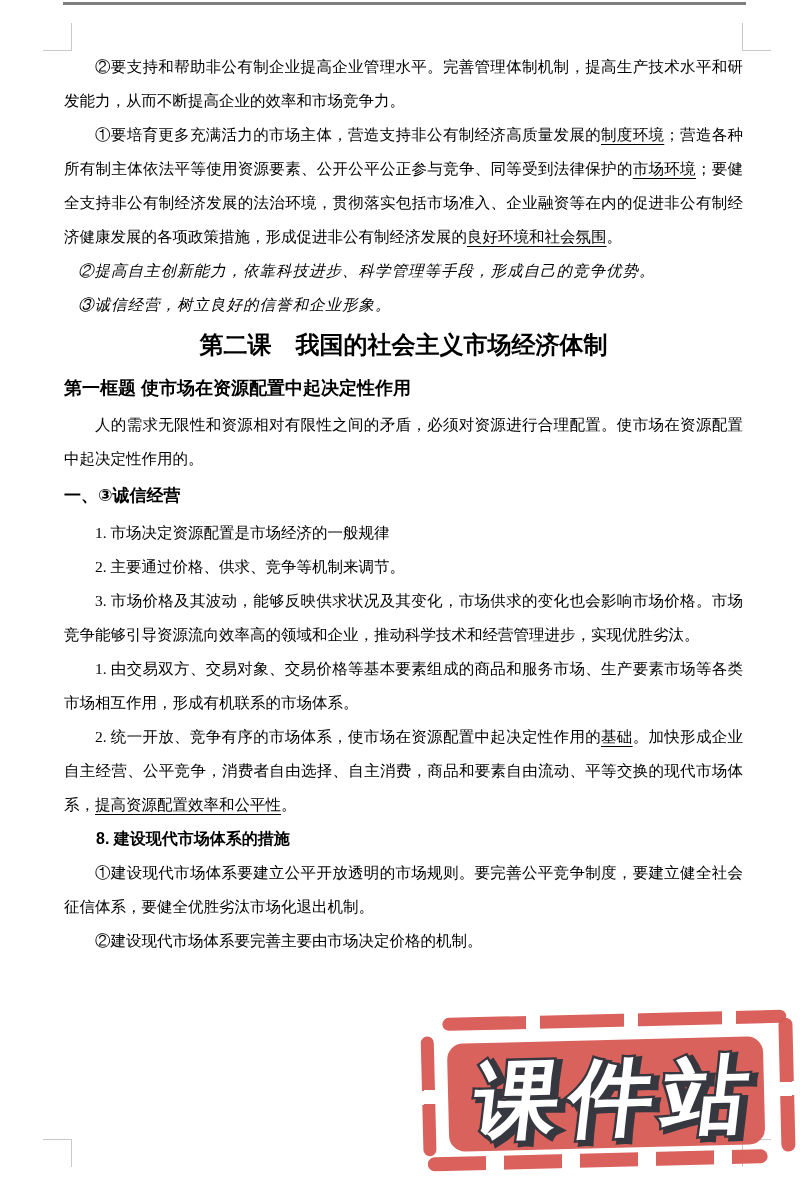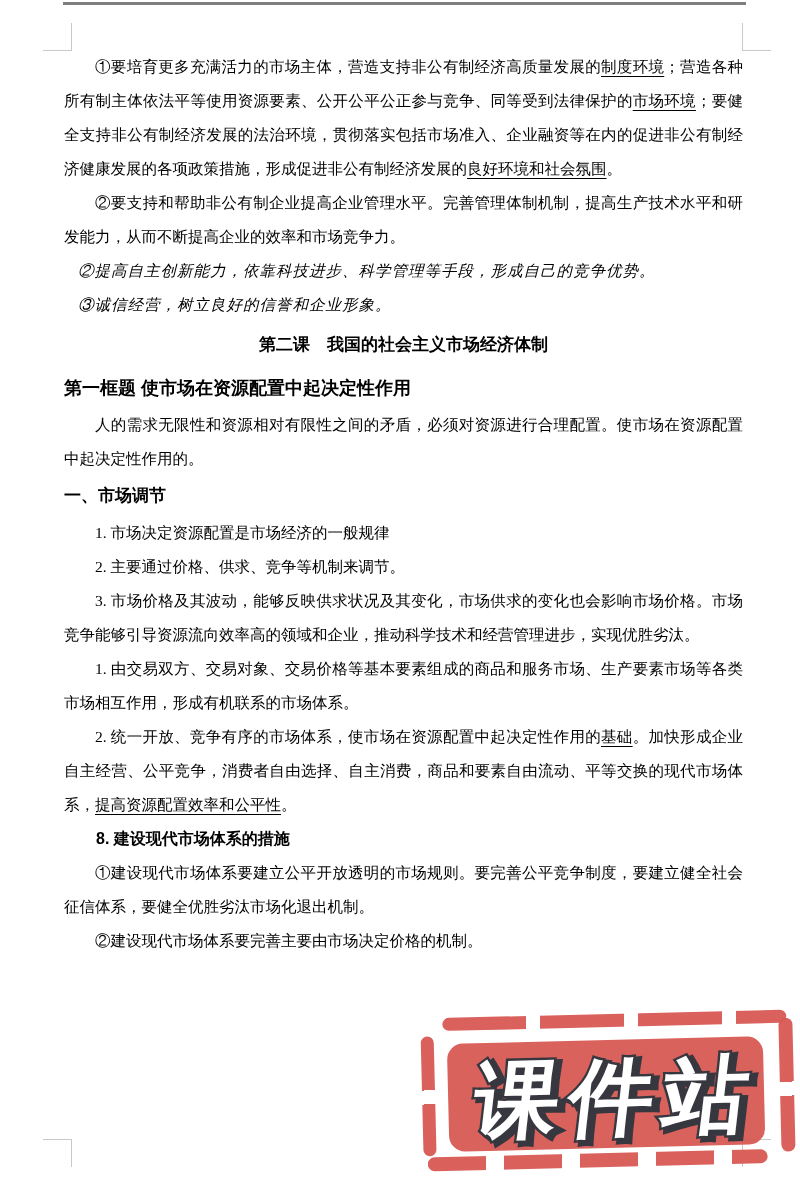--- a/index.html
+++ b/index.html
@@ -23,21 +23,21 @@
   .crop.br{left:742px;top:1139px;border-left:1px solid var(--mark-gray);border-top:1px solid var(--mark-gray);}
 
   
   .doc{
     position:absolute;left:64px;top:50px;width:679px;color:#000;
   }
   .blk{margin:0;font-size:15.5px;line-height:34px;text-align:justify;text-indent:2em;}
   .blk .u{text-decoration:underline;text-underline-offset:4px;text-decoration-thickness:1px;}
   .blk.kaiti{font-style:italic;text-indent:0.9em;letter-spacing:1px;}
   .blk.h1{
-    text-align:center;text-indent:0;font-weight:bold;font-size:17px;line-height:46px;
+    text-align:center;text-indent:0;font-weight:bold;font-size:24px;line-height:46px;
     font-family:"Liberation Sans","DejaVu Sans",sans-serif;
   }
   .blk.h2{
     text-align:left;text-indent:0;font-weight:bold;font-size:18px;line-height:40px;
     font-family:"Liberation Sans","DejaVu Sans",sans-serif;
   }
   .blk.h3{
     text-align:left;text-indent:0;font-weight:bold;font-size:17px;line-height:40px;
     font-family:"Liberation Sans","DejaVu Sans",sans-serif;
   }
@@ -69,28 +69,28 @@
 </head>
 <body>
 
 <div class="top-page-border"></div>
 <div class="crop tl"></div>
 <div class="crop tr"></div>
 <div class="crop bl"></div>
 <div class="crop br"></div>
 
 <div class="doc" id="doc-root">
+    <div class="blk body"><span>②要支持和帮助非公有制企业提高企业管理水平。完善管理体制机制，提高生产技术水平和研发能力，从而不断提高企业的效率和市场竞争力。</span></div>
     <div class="blk body"><span>①要培育更多充满活力的市场主体，营造支持非公有制经济高质量发展的</span><span class="u">制度环境</span><span>；营造各种所有制主体依法平等使用资源要素、公开公平公正参与竞争、同等受到法律保护的</span><span class="u">市场环境</span><span>；要健全支持非公有制经济发展的法治环境，贯彻落实包括市场准入、企业融资等在内的促进非公有制经济健康发展的各项政策措施，形成促进非公有制经济发展的</span><span class="u">良好环境和社会氛围</span><span>。</span></div>
-    <div class="blk body"><span>②要支持和帮助非公有制企业提高企业管理水平。完善管理体制机制，提高生产技术水平和研发能力，从而不断提高企业的效率和市场竞争力。</span></div>
     <div class="blk kaiti"><span>②提高自主创新能力，依靠科技进步、科学管理等手段，形成自己的竞争优势。</span></div>
     <div class="blk kaiti"><span>③诚信经营，树立良好的信誉和企业形象。</span></div>
     <div class="blk h1"><span>第二课　我国的社会主义市场经济体制</span></div>
     <div class="blk h2"><span>第一框题 使市场在资源配置中起决定性作用</span></div>
     <div class="blk body"><span>人的需求无限性和资源相对有限性之间的矛盾，必须对资源进行合理配置。使市场在资源配置中起决定性作用的。</span></div>
-    <div class="blk h3"><span>一、市场调节</span></div>
+    <div class="blk h3"><span>一、③诚信经营</span></div>
     <div class="blk body"><span>1. 市场决定资源配置是市场经济的一般规律</span></div>
     <div class="blk body"><span>2. 主要通过价格、供求、竞争等机制来调节。</span></div>
     <div class="blk body"><span>3. 市场价格及其波动，能够反映供求状况及其变化，市场供求的变化也会影响市场价格。市场竞争能够引导资源流向效率高的领域和企业，推动科学技术和经营管理进步，实现优胜劣汰。</span></div>
     <div class="blk body"><span>1. 由交易双方、交易对象、交易价格等基本要素组成的商品和服务市场、生产要素市场等各类市场相互作用，形成有机联系的市场体系。</span></div>
     <div class="blk body"><span>2. 统一开放、竞争有序的市场体系，使市场在资源配置中起决定性作用的</span><span class="u">基础</span><span>。加快形成企业自主经营、公平竞争，消费者自由选择、自主消费，商品和要素自由流动、平等交换的现代市场体系，</span><span class="u">提高资源配置效率和公平性</span><span>。</span></div>
     <div class="blk body-bold"><span>8. 建设现代市场体系的措施</span></div>
     <div class="blk body"><span>①建设现代市场体系要建立公平开放透明的市场规则。要完善公平竞争制度，要建立健全社会征信体系，要健全优胜劣汰市场化退出机制。</span></div>
     <div class="blk body"><span>②建设现代市场体系要完善主要由市场决定价格的机制。</span></div>
   </div>
 

